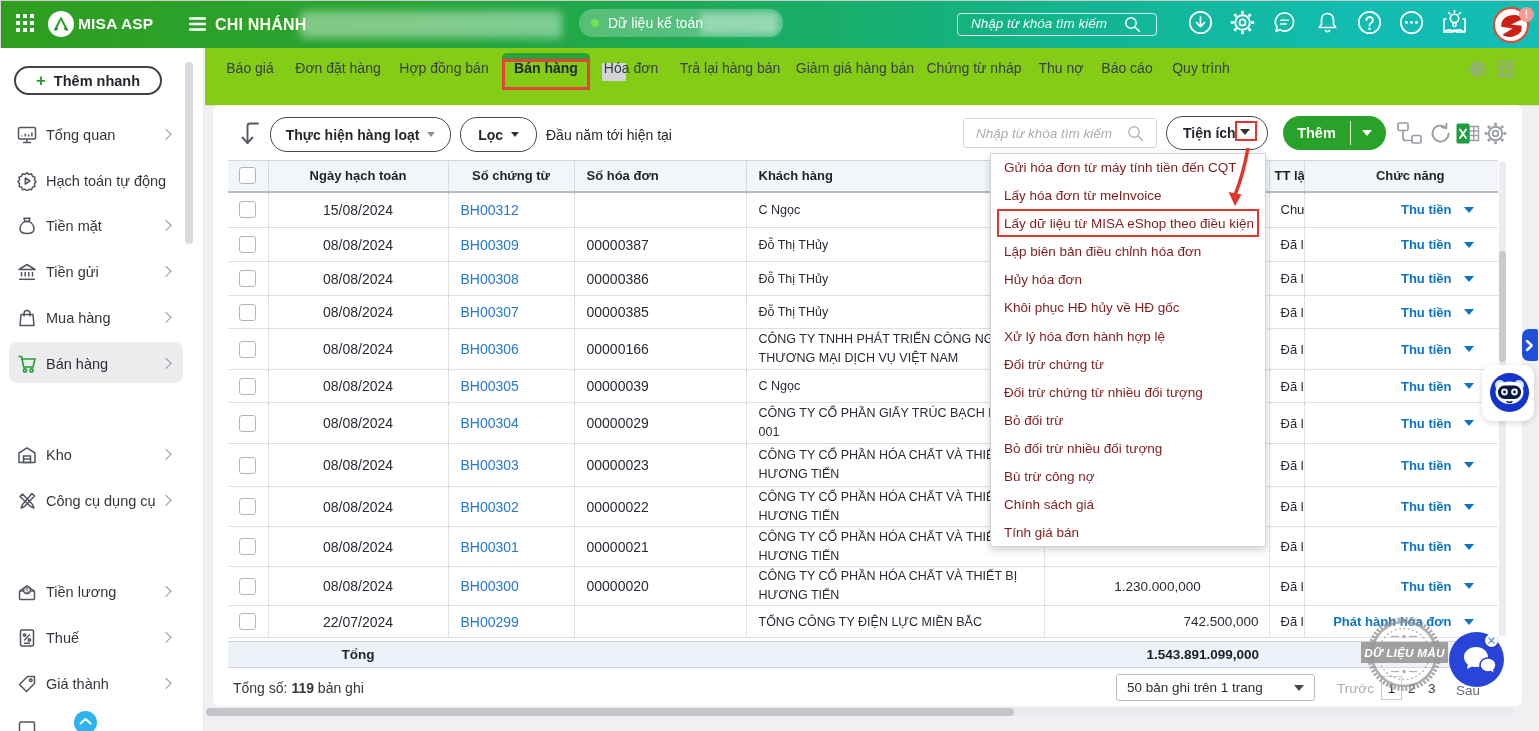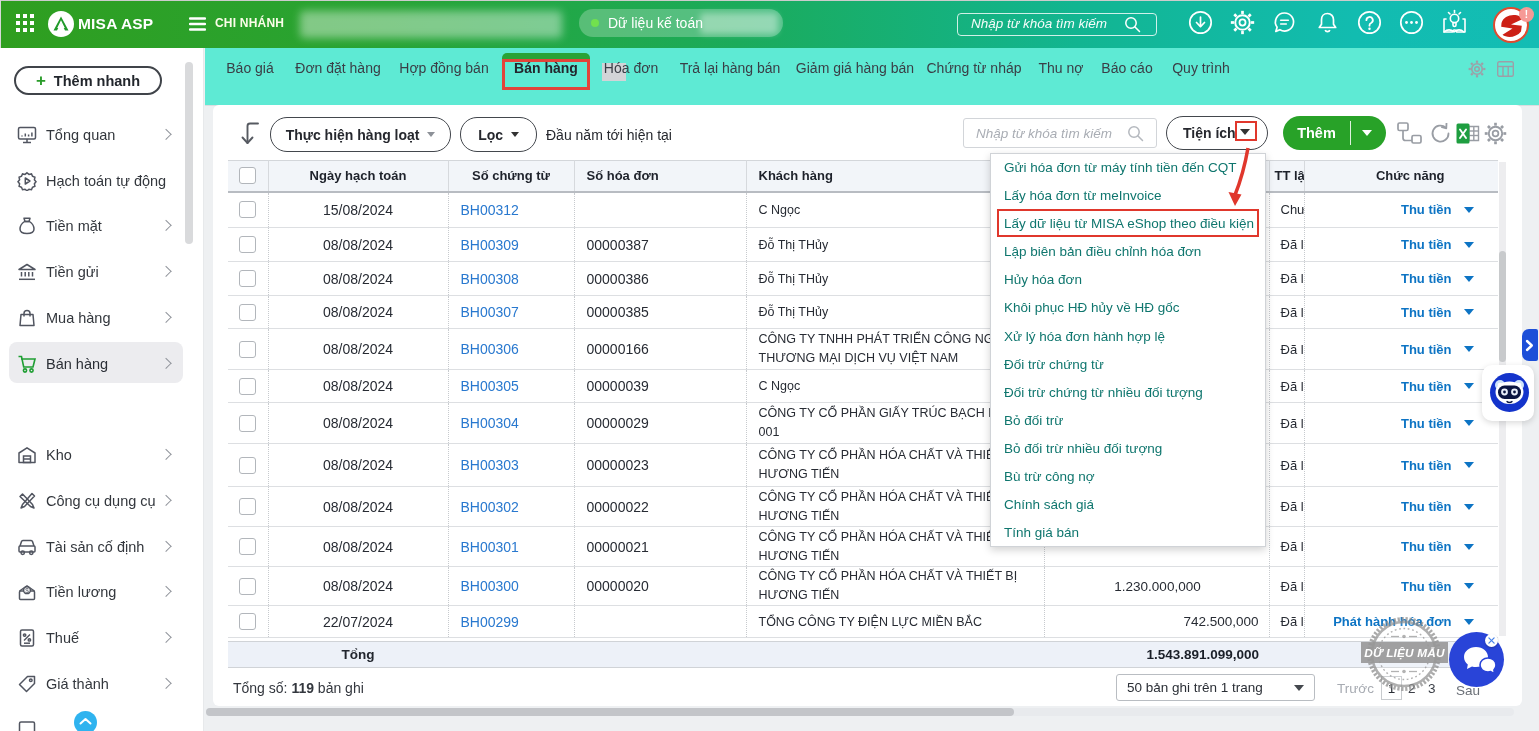--- a/index.html
+++ b/index.html
@@ -20,21 +20,21 @@
   font-size:14.5px; font-weight:bold; color:#22262c; text-align:center; line-height:26px; }
 #addbtn .plus { color:#2a9c2a; font-weight:bold; margin-right:8px; font-size:17px; }
 .sitem { position:absolute; left:0; width:204px; height:40px; }
 .sitem .ic { position:absolute; left:17px; top:50%; transform:translateY(-50%); width:20px; height:20px; }
 .sitem .lb { position:absolute; left:46px; top:50%; transform:translateY(-50%); font-size:14.5px; color:#33373d; white-space:nowrap; }
 .chev { position:absolute; left:162px; top:50%; width:8px; height:8px; transform:translateY(-58%) rotate(-45deg);
   border-right:1.7px solid #8f939a; border-bottom:1.7px solid #8f939a; }
 #sbar-thumb { position:absolute; left:185px; top:14px; width:8px; height:182px; background:#d9dadc; border-radius:4px; }
 
 
-#tabrow { position:absolute; left:205px; top:48px; width:1334px; height:58px; background:#5eead4; border-bottom:1px solid #dbdde0; }
+#tabrow { position:absolute; left:205px; top:48px; width:1334px; height:58px; background:#84cc16; border-bottom:1px solid #dbdde0; }
 .tab { position:absolute; top:0; height:41px; line-height:41px; font-size:14px; color:#3a3e46; white-space:nowrap; transform:translateX(-50%); }
 .tab.active { font-weight:bold; color:#23272e; }
 
 
 #panel { position:absolute; left:213px; top:105px; width:1309px; height:601px; background:#fff; border-radius:6px; }
 
 
 .pill { position:absolute; border:1.5px solid #43474d; border-radius:17px; background:#fff; font-size:14px; font-weight:bold; color:#26282e;
   display:flex; align-items:center; justify-content:center; }
 .caret-dn { display:inline-block; width:0; height:0; border-left:5px solid transparent; border-right:5px solid transparent; border-top:6px solid #333; }
@@ -52,21 +52,21 @@
 .cbx { width:17px; height:17px; border:1px solid #b2b6bb; border-radius:3px; background:#fff; margin:0 auto; }
 .link { color:#2878cf; }
 .thu { color:#0d74c4; font-weight:bold; }
 .kh2 { line-height:19px; }
 .act { display:flex; align-items:center; justify-content:flex-end; padding-right:12.5px; }
 .bluecaret { display:inline-block; width:0; height:0; margin-left:12px; border-left:5.5px solid transparent; border-right:5.5px solid transparent; border-top:6.5px solid #0d74c4; }
 
 
 #menu { position:absolute; left:990px; top:153px; width:276px; height:394px; background:#fff; border:1px solid #d0d3d7;
   box-shadow:0 3px 8px rgba(0,0,0,0.18); z-index:30; }
-#menu .mi { height:28.1px; line-height:28.1px; padding-left:13px; font-size:13.5px; color:#0f766e; white-space:nowrap; }
+#menu .mi { height:28.1px; line-height:28.1px; padding-left:13px; font-size:13.5px; color:#7f1d1d; white-space:nowrap; }
 
 .redbox { position:absolute; border:2.5px solid #e0372c; z-index:40; }
 </style>
 </head>
 <body>
 
 <div id="topbar">
   <div class="wline"></div>
     <div class="lline"></div>
 
@@ -91,21 +91,21 @@
   </svg>
   <div class="abs tb-txt" style="left:78px;top:15px;font-size:15.5px;font-weight:bold;letter-spacing:0.2px">MISA ASP</div>
 
   <svg class="abs" style="left:189px;top:17px" width="17" height="14" viewBox="0 0 17 14">
     <g stroke="#fff" stroke-width="2.4" stroke-linecap="round">
       <line x1="1" y1="1.5" x2="16" y2="1.5"></line>
         <line x1="1" y1="7" x2="16" y2="7"></line>
         <line x1="1" y1="12.5" x2="16" y2="12.5"></line>
     </g>
   </svg>
-  <div class="abs" style="left:215px;top:16px;font-size:12px;font-weight:bold;color:#fbfde9;letter-spacing:0.2px">CHI NHÁNH</div>
+  <div class="abs" style="left:215px;top:16px;font-size:16px;font-weight:bold;color:#fbfde9;letter-spacing:0.2px">CHI NHÁNH</div>
 
   <div class="abs" style="left:300px;top:11px;width:262px;height:27px;background:rgba(255,255,255,0.42);border-radius:4px;filter:blur(4px)"></div>
 
   <div class="abs" style="left:579px;top:9px;width:204px;height:28px;background:rgba(255,255,255,0.25);border-radius:14px"></div>
   <div class="abs" style="left:591px;top:19px;width:8px;height:8px;border-radius:50%;background:#72e14e"></div>
   <div class="abs tb-txt" style="left:608px;top:15px;font-size:14px">Dữ liệu kế toán</div>
   <div class="abs" style="left:700px;top:13px;width:78px;height:21px;background:rgba(255,255,255,0.38);border-radius:4px;filter:blur(3px)"></div>
 
   <div class="abs" style="left:957px;top:13px;width:200px;height:23px;border:1px solid rgba(255,255,255,0.8);border-radius:4px"></div>
   <div class="abs" style="left:971px;top:16px;font-size:13.5px;font-style:italic;color:rgba(255,255,255,0.96)">Nhập từ khóa tìm kiếm</div>
@@ -248,30 +248,20 @@
     </svg>
     <div class="lb">Kho</div>
       <div class="chev"></div>
   </div>
   <div class="sitem" style="top:433px">
     <svg class="ic" viewBox="0 0 20 20" fill="none" stroke="#515560" stroke-width="1.5">
       <path d="M3 5.5 L5.5 3 L15.5 13.5 L17 17 L13.5 15.5 Z" stroke-linejoin="round"></path>
       <path d="M15 2.5 l2.5 2.5 -10 10.5 -3.5 1.5 1.5 -3.5 z" stroke-linejoin="round"></path>
     </svg>
     <div class="lb">Công cụ dụng cụ</div>
-      <div class="chev"></div>
-  </div>
-  <div class="sitem" style="top:478.5px">
-    <svg class="ic" viewBox="0 0 20 20" fill="none" stroke="#515560" stroke-width="1.5">
-      <path d="M3 9 l1.5 -4.5 a1.5 1.5 0 0 1 1.4 -1 h8.2 a1.5 1.5 0 0 1 1.4 1 L17 9"></path>
-      <rect x="2" y="9" width="16" height="6" rx="1"></rect>
-      <circle cx="5.7" cy="15.7" r="1.7"></circle>
-        <circle cx="14.3" cy="15.7" r="1.7"></circle>
-    </svg>
-    <div class="lb">Tài sản cố định</div>
       <div class="chev"></div>
   </div>
   <div class="sitem" style="top:524px">
     <svg class="ic" viewBox="0 0 20 20" fill="none" stroke="#515560" stroke-width="1.5">
       <path d="M2.5 9 L10 4 L17.5 9"></path>
       <rect x="2.5" y="9" width="15" height="8.5" rx="1"></rect>
       <circle cx="10" cy="8.2" r="3.4" fill="#fff"></circle>
       <text x="10" y="10.6" font-size="6.5" fill="#515560" stroke="none" text-anchor="middle" font-family="Liberation Sans">$</text>
     </svg>
     <div class="lb">Tiền lương</div>

